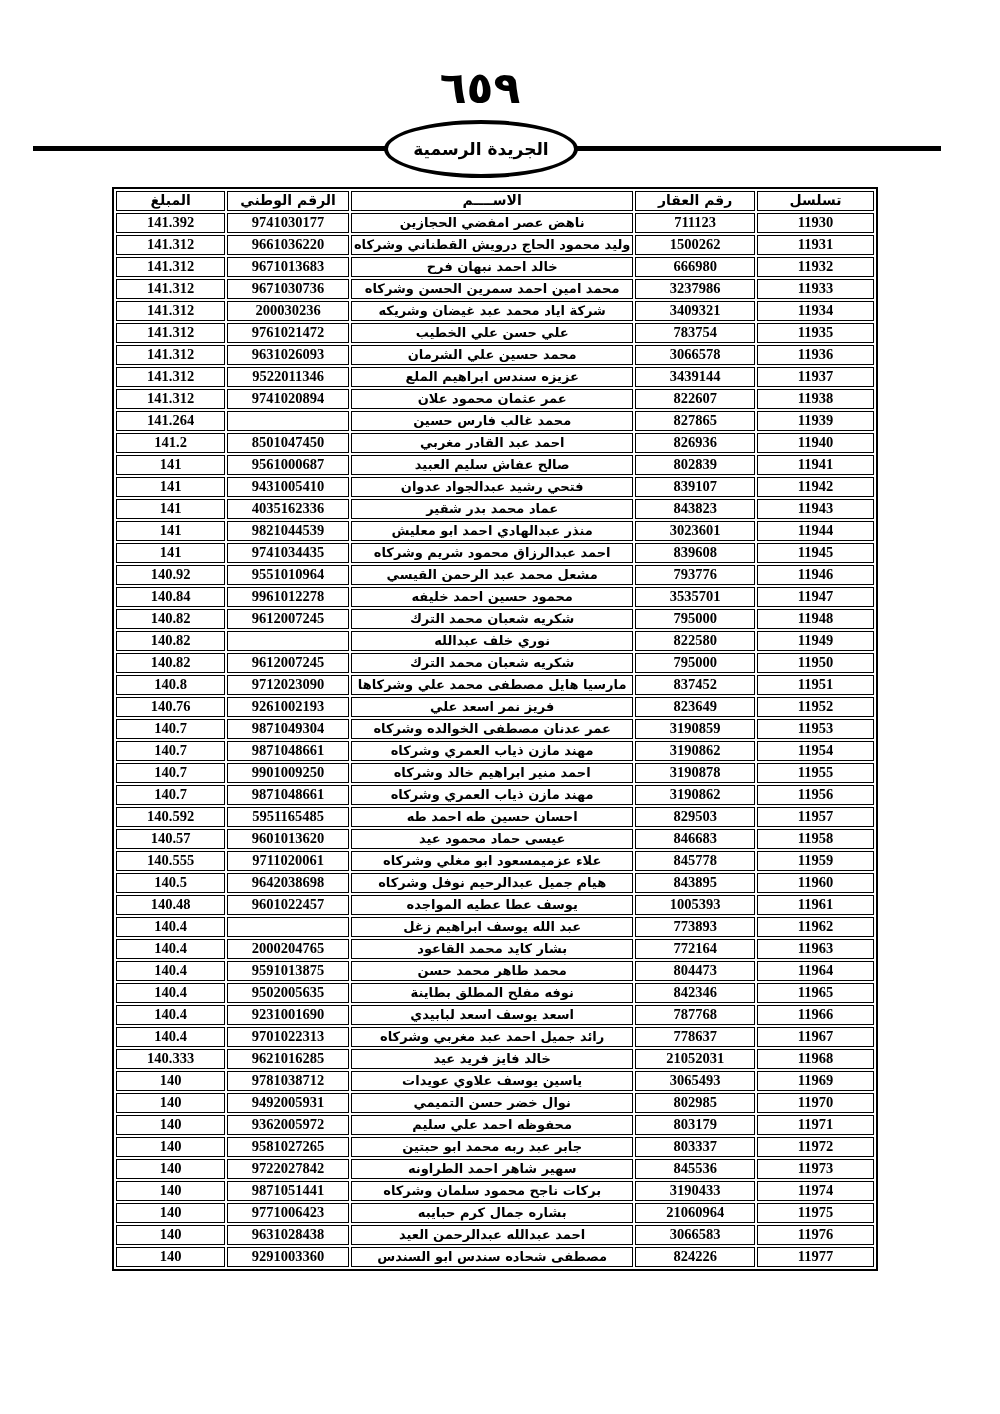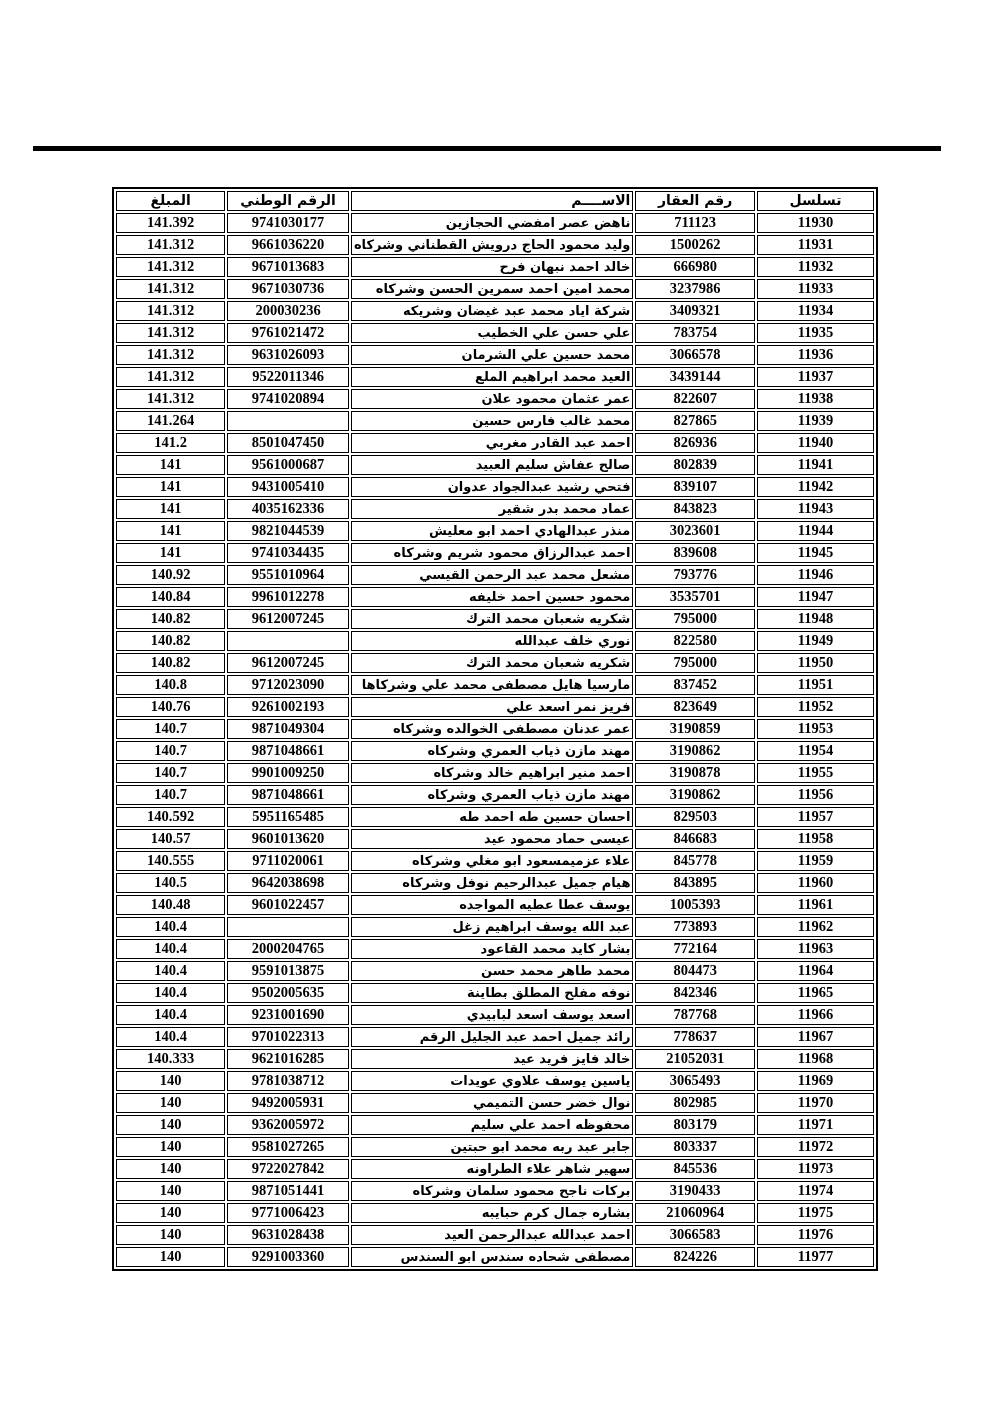--- a/index.html
+++ b/index.html
@@ -91,32 +91,36 @@
     font-size: 14.5px;
   }
   table.gazette td.cell-name {
     font-family: "DejaVu Sans", sans-serif;
     font-size: 13px;
     margin-left: 40px;
   }
   
   table.gazette th:nth-child(1), table.gazette td:nth-child(1) { width: 112px; margin-top: 44px; }
   table.gazette th:nth-child(2), table.gazette td:nth-child(2) { width: 114px; }
-  table.gazette th:nth-child(3), table.gazette td:nth-child(3) { width: 272px; text-align: right; }
+  table.gazette th:nth-child(3), table.gazette td:nth-child(3) { width: 272px; }
   table.gazette th:nth-child(4), table.gazette td:nth-child(4) { width: 116px; }
   table.gazette th:nth-child(5), table.gazette td:nth-child(5) { width: 104px; }
 </style>
 </head>
 <body>
 
 <div class="page">
 
+  <div class="page-number">٦٥٩</div>
 
   <div class="divider-line"></div>
 
+  <div class="banner-ellipse">
+    <span>الجريدة الرسمية</span>
+  </div>
 
   <div class="table-wrap">
     <table class="gazette">
       <thead>
         <tr>
             <th>تسلسل</th>
             <th>رقم العقار</th>
             <th>الاســــم</th>
             <th>الرقم الوطني</th>
             <th>المبلغ</th>
@@ -168,21 +172,21 @@
           <tr>
             <td class="cell-serial">11936</td>
             <td class="cell-property">3066578</td>
             <td class="cell-name">محمد حسين علي الشرمان</td>
             <td class="cell-national_id">9631026093</td>
             <td class="cell-amount">141.312</td>
           </tr>
           <tr>
             <td class="cell-serial">11937</td>
             <td class="cell-property">3439144</td>
-            <td class="cell-name">العيد محمد ابراهيم الملع</td>
+            <td class="cell-name">عزيزه سندس ابراهيم الملع</td>
             <td class="cell-national_id">9522011346</td>
             <td class="cell-amount">141.312</td>
           </tr>
           <tr>
             <td class="cell-serial">11938</td>
             <td class="cell-property">822607</td>
             <td class="cell-name">عمر عثمان محمود علان</td>
             <td class="cell-national_id">9741020894</td>
             <td class="cell-amount">141.312</td>
           </tr>
@@ -378,21 +382,21 @@
           <tr>
             <td class="cell-serial">11966</td>
             <td class="cell-property">787768</td>
             <td class="cell-name">اسعد يوسف اسعد لبابيدي</td>
             <td class="cell-national_id">9231001690</td>
             <td class="cell-amount">140.4</td>
           </tr>
           <tr>
             <td class="cell-serial">11967</td>
             <td class="cell-property">778637</td>
-            <td class="cell-name">رائد جميل احمد عبد الجليل الرقم</td>
+            <td class="cell-name">رائد جميل احمد عبد مغربي وشركاه</td>
             <td class="cell-national_id">9701022313</td>
             <td class="cell-amount">140.4</td>
           </tr>
           <tr>
             <td class="cell-serial">11968</td>
             <td class="cell-property">21052031</td>
             <td class="cell-name">خالد فايز فريد عيد</td>
             <td class="cell-national_id">9621016285</td>
             <td class="cell-amount">140.333</td>
           </tr>
@@ -420,21 +424,21 @@
           <tr>
             <td class="cell-serial">11972</td>
             <td class="cell-property">803337</td>
             <td class="cell-name">جابر عبد ربه محمد ابو حبتين</td>
             <td class="cell-national_id">9581027265</td>
             <td class="cell-amount">140</td>
           </tr>
           <tr>
             <td class="cell-serial">11973</td>
             <td class="cell-property">845536</td>
-            <td class="cell-name">سهير شاهر علاء الطراونه</td>
+            <td class="cell-name">سهير شاهر احمد الطراونه</td>
             <td class="cell-national_id">9722027842</td>
             <td class="cell-amount">140</td>
           </tr>
           <tr>
             <td class="cell-serial">11974</td>
             <td class="cell-property">3190433</td>
             <td class="cell-name">بركات ناجح محمود سلمان وشركاه</td>
             <td class="cell-national_id">9871051441</td>
             <td class="cell-amount">140</td>
           </tr>

